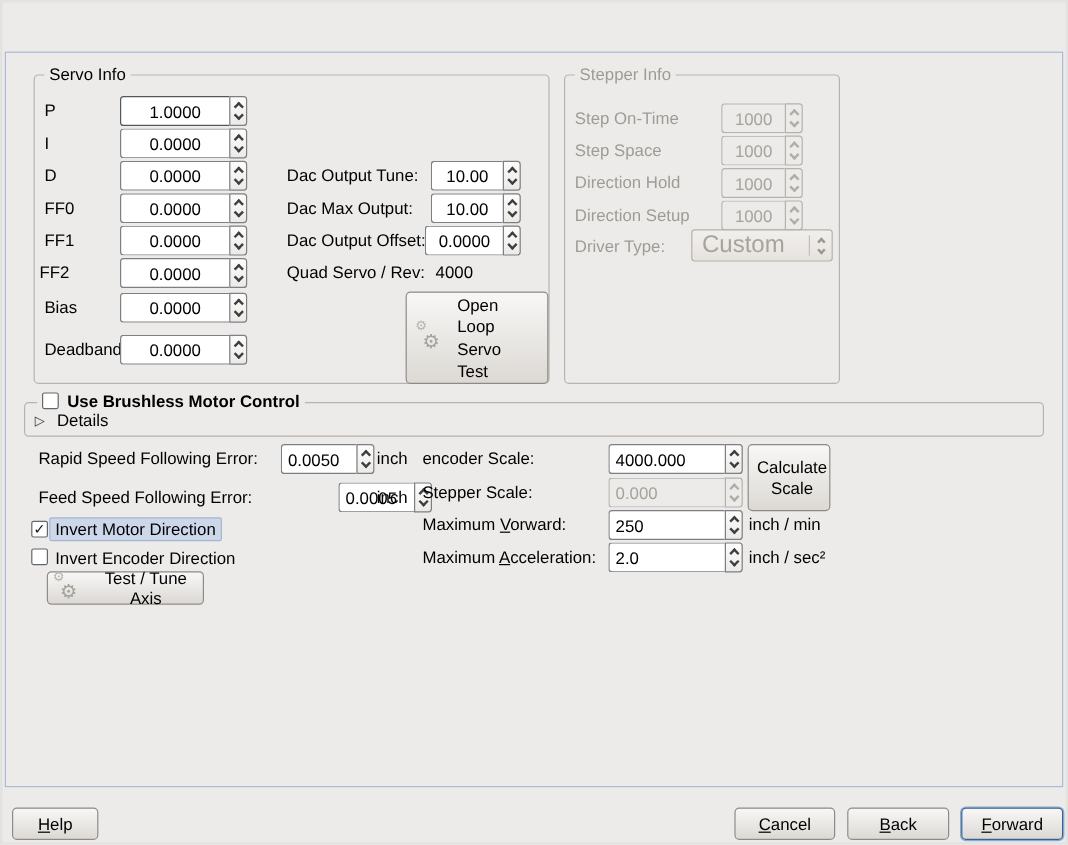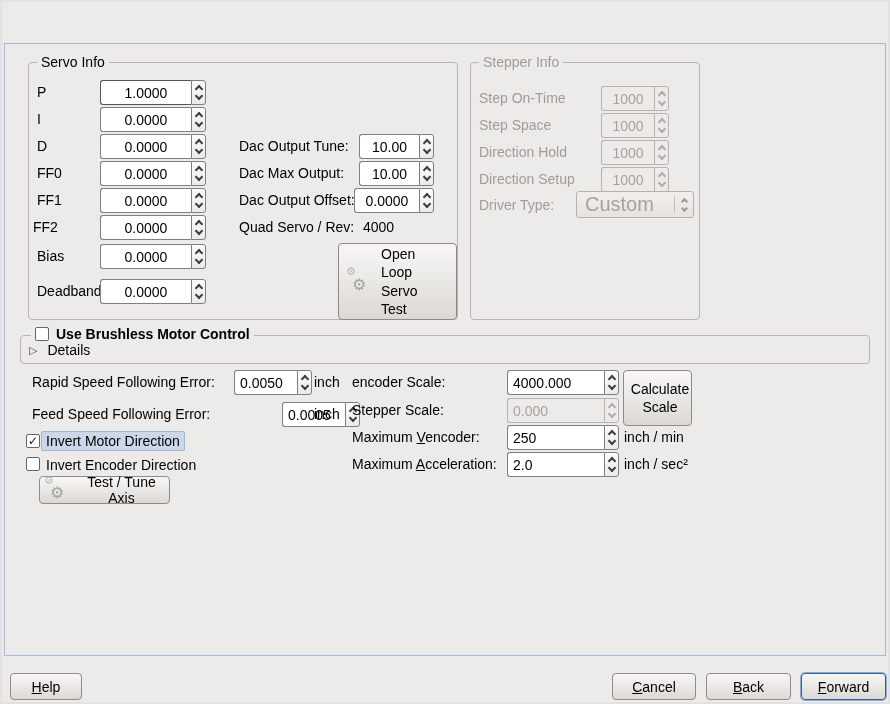--- a/index.html
+++ b/index.html
@@ -282,21 +282,21 @@
 
   <span class="lbl" style="left:350px; top:400px;">Stepper Scale:</span>
   <span class="spinbox disabled" style="left:505px; top:396px;">
     <input class="entry" style="width: 97px;" disabled="" value="0.000">
     <span class="steppers">
         <i class="cu"></i>
         <i class="cd"></i>
       </span>
   </span>
 
-  <span class="lbl" style="left:350px; top:427px;"><span>Maximum </span><span class="u">V</span><span>encoder:</span></span>
+  <span class="lbl" style="left:350px; top:427px;"><span>Maximum </span><span class="u">V</span><span>orward:</span></span>
   <span class="spinbox" style="left:505px; top:423px;">
     <input class="entry" style="width: 97px;" value="250">
     <span class="steppers">
         <i class="cu"></i>
         <i class="cd"></i>
       </span>
   </span>
   <span class="lbl" style="left:622px; top:427px;">inch / min</span>
 
   <span class="lbl" style="left:350px; top:454px;"><span>Maximum </span><span class="u">A</span><span>cceleration:</span></span>

